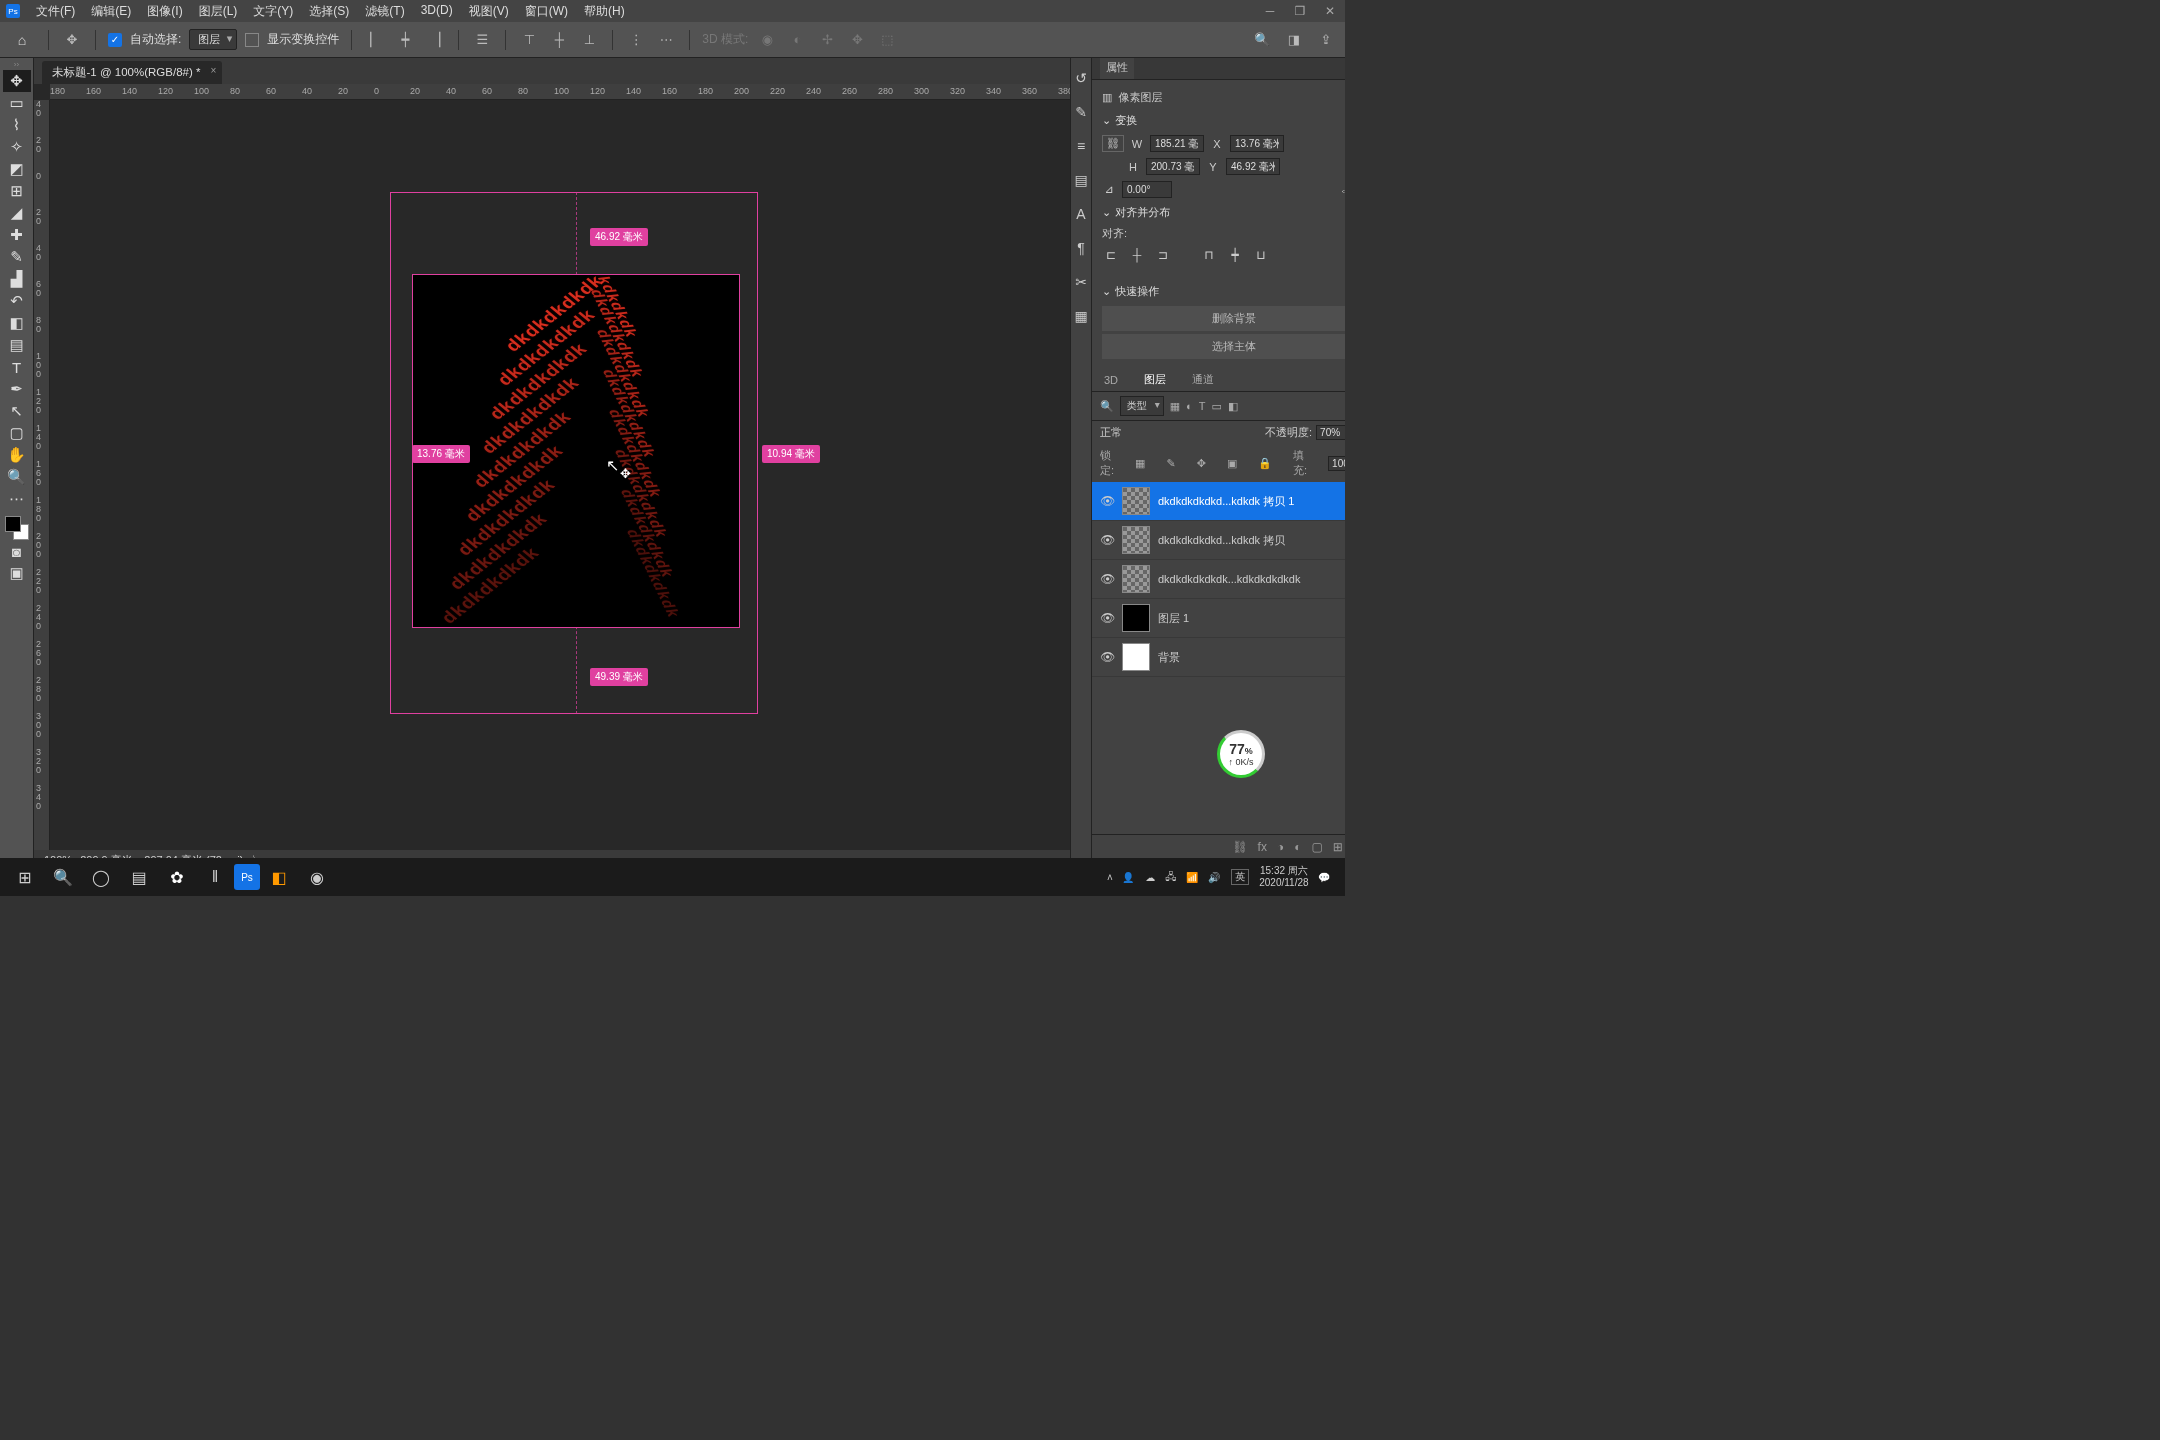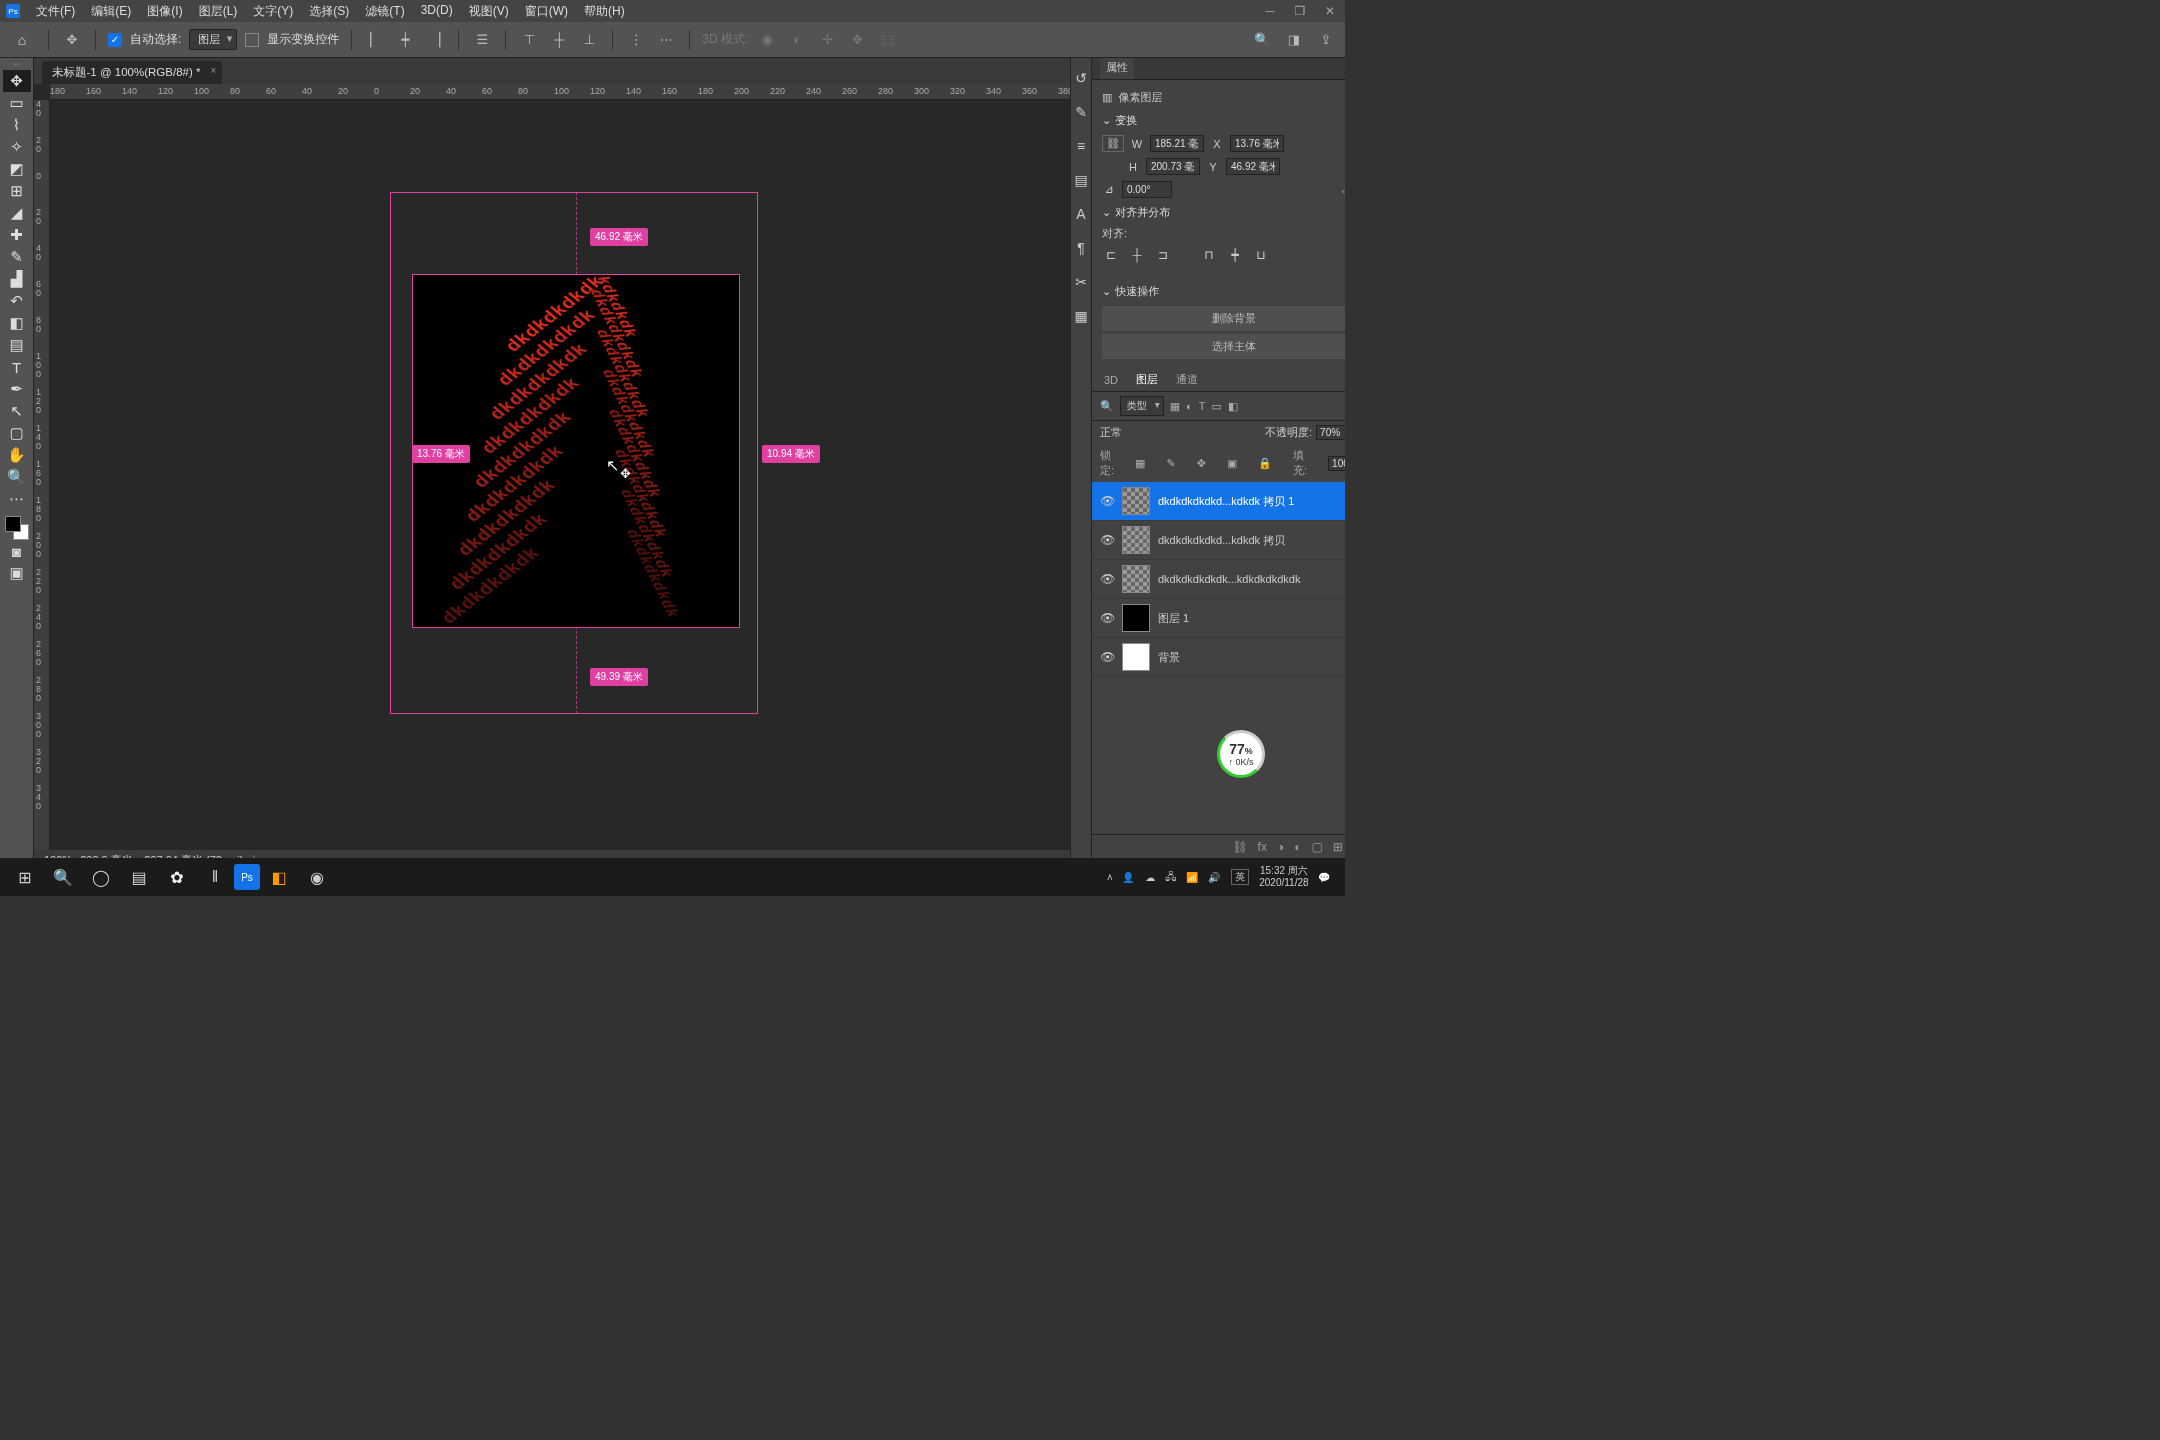--- a/index.html
+++ b/index.html
@@ -69,21 +69,21 @@
 .panel-head .hamb { margin-left:auto; color:#999; }
 .prop-section { padding:6px 10px; font-size:11px; }
 .prop-section .sec-title { color:#ddd; padding:4px 0; display:flex; align-items:center; gap:4px; }
 .prop-row { display:flex; align-items:center; gap:6px; padding:3px 0; }
 .prop-row .lbl { width:14px; text-align:center; color:#ccc; }
 .prop-row input { background:#3a3a3a; border:1px solid #222; color:#ddd; padding:2px 4px; width:54px; font-size:10px; }
 .align-btns { display:flex; gap:8px; padding:4px 0; }
 .align-btns .ab { width:18px; height:16px; display:flex; align-items:center; justify-content:center; color:#ccc; font-size:12px; }
 .quick-btn { display:block; width:100%; background:#4f4f4f; border:none; color:#bbb; padding:5px; margin:3px 0; font-size:11px; text-align:center; }
 .layers-panel { flex:1; display:flex; flex-direction:column; min-height:0; }
-.layers-head { height:24px; display:flex; align-items:center; padding:0 8px; gap:10px; border-bottom:1px solid #222; }
+.layers-head { height:24px; display:flex; align-items:center; padding:0 8px; gap:18px; border-bottom:1px solid #222; }
 .layers-head .ltab { font-size:11px; color:#aaa; padding:2px 4px; }
 .layers-head .ltab.active { color:#fff; }
 .layers-ctrl { padding:4px 8px; display:flex; align-items:center; gap:6px; font-size:11px; border-bottom:1px solid #222; }
 .layers-ctrl .kind { background:#3a3a3a; border:1px solid #222; padding:2px 16px 2px 6px; font-size:10px; position:relative; }
 .layers-ctrl .kind::after { content:"▾"; position:absolute; right:3px; color:#aaa; }
 .layers-ctrl .mini { color:#aaa; font-size:11px; }
 .layers-ctrl2 { padding:4px 8px; display:flex; align-items:center; gap:6px; font-size:11px; justify-content:space-between; }
 .layers-ctrl2 .half { display:flex; align-items:center; gap:4px; }
 .layers-ctrl2 input { background:#3a3a3a; border:1px solid #222; color:#ddd; width:52px; padding:1px 3px; font-size:10px; }
 .lock-row { padding:4px 8px; display:flex; align-items:center; gap:21px; font-size:11px; color:#aaa; }

